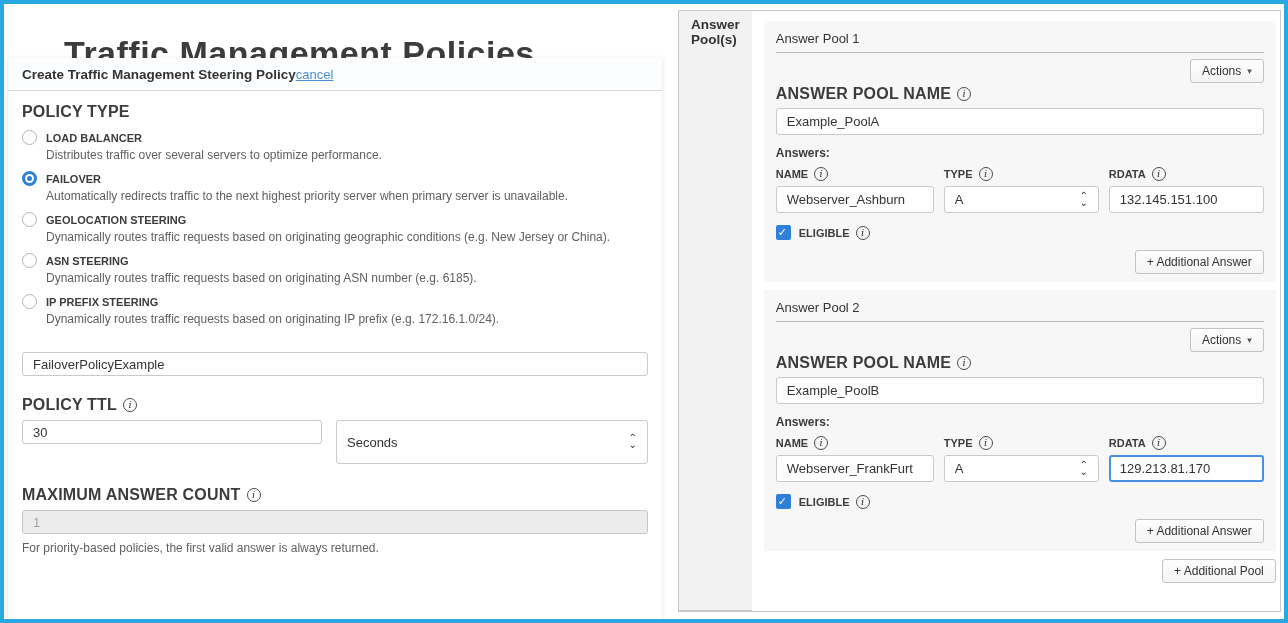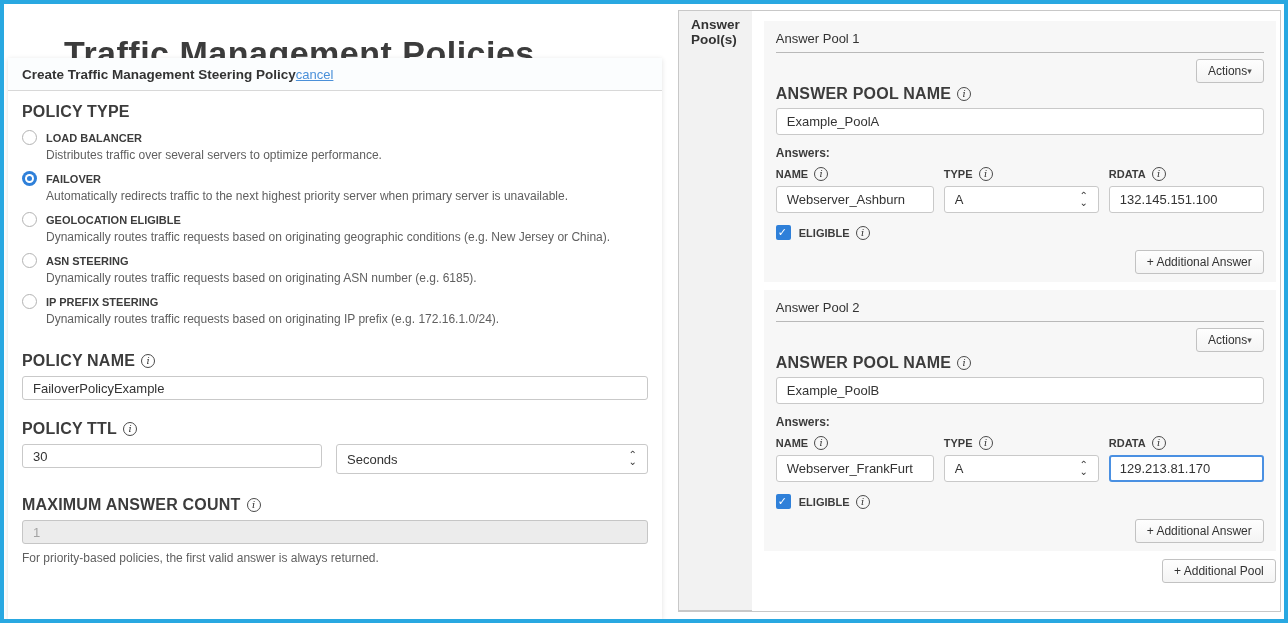--- a/index.html
+++ b/index.html
@@ -69,21 +69,21 @@
   }
   .text-input {
     width:100%; height:24px; border:1px solid #c9c9c9; border-radius:3px;
     padding:0 10px; font-size:13px; color:#333; background:#fff;
     font-family:"Liberation Sans", sans-serif; outline:none;
   }
   .text-input:disabled, .text-input.disabled {
     background:#ececec; border-color:#c6c6c6; color:#a3a3a3;
   }
   .selectbox {
-    height:30px; border:1px solid #c9c9c9; border-radius:3px; background:#fff;
+    height:44px; border:1px solid #c9c9c9; border-radius:3px; background:#fff;
     display:flex; align-items:center; justify-content:space-between;
     padding:0 10px; font-size:13px; color:#333; cursor:pointer;
   }
   .stepper { display:flex; flex-direction:column; align-items:center; color:#333; }
   .stepper::before { content:'\2303'; font-size:10px; line-height:6px; }
   .stepper::after  { content:'\2304'; font-size:10px; line-height:8px; }
   .ttl-row { display:flex; gap:14px; }
   .ttl-row .text-input { flex:0 0 300px; }
   .ttl-row .selectbox { flex:1; }
   .mt26 { margin-top:26px; }
@@ -104,21 +104,21 @@
   .pools-desc { font-size:12px; color:#3c3c3c; line-height:1.45; margin-bottom:8px; }
   .pool-card {
     background:#f7f7f7; padding:6px 12px 8px 12px; margin-bottom:8px;
   }
   .pool-title {
     font-size:13px; color:#333; padding:4px 0 6px 0;
     border-bottom:1px solid #b9b9b9;
   }
   .actions-row { display:flex; justify-content:flex-end; margin-top:6px; }
   .btn {
-    display:inline-flex; align-items:center; 
+    display:inline-flex; align-items:center; gap:6px;
     border:1px solid #c2c2c2; border-radius:3px;
     background:linear-gradient(#fefefe,#f4f4f4);
     font-size:12px; color:#333; padding:4px 11px; cursor:pointer;
     font-family:"Liberation Sans", sans-serif;
   }
   .caret-down { font-size:9px; color:#555; }
   .caret-down::after { content:'\25BE'; }
   .pool-name-label { margin-top:2px; margin-bottom:5px; }
   .small-input { height:27px; }
   .answers-label { font-size:12px; font-weight:bold; color:#3c3c3c; margin-top:11px; }
@@ -168,21 +168,21 @@
       <div class="radio-row">
         <span class="radio checked"></span>
         <span class="radio-label">FAILOVER</span>
       </div>
       <div class="radio-desc">Automatically redirects traffic to the next highest priority server when primary server is unavailable.</div>
     </div>
 
     <div class="radio-item">
       <div class="radio-row">
         <span class="radio"></span>
-        <span class="radio-label">GEOLOCATION ELIGIBLE</span>
+        <span class="radio-label">GEOLOCATION STEERING</span>
       </div>
       <div class="radio-desc">Dynamically routes traffic requests based on originating geographic conditions (e.g. New Jersey or China).</div>
     </div>
 
     <div class="radio-item">
       <div class="radio-row">
         <span class="radio"></span>
         <span class="radio-label">ASN STEERING</span>
       </div>
       <div class="radio-desc">Dynamically routes traffic requests based on originating ASN number (e.g. 6185).</div>
@@ -190,24 +190,20 @@
 
     <div class="radio-item">
       <div class="radio-row">
         <span class="radio"></span>
         <span class="radio-label">IP PREFIX STEERING</span>
       </div>
       <div class="radio-desc">Dynamically routes traffic requests based on originating IP prefix (e.g. 172.16.1.0/24).</div>
     </div>
 
     <div class="mt26">
-      <div class="field-label-row">
-        <span class="section-label">POLICY NAME</span>
-        <span class="info-icon"></span>
-      </div>
       <input class="text-input" type="text" value="FailoverPolicyExample" style="">
     </div>
 
     <div class="mt20">
       <div class="field-label-row">
         <span class="section-label">POLICY TTL</span>
         <span class="info-icon"></span>
       </div>
       <div class="ttl-row">
         <input class="text-input" type="text" value="30" style="">

